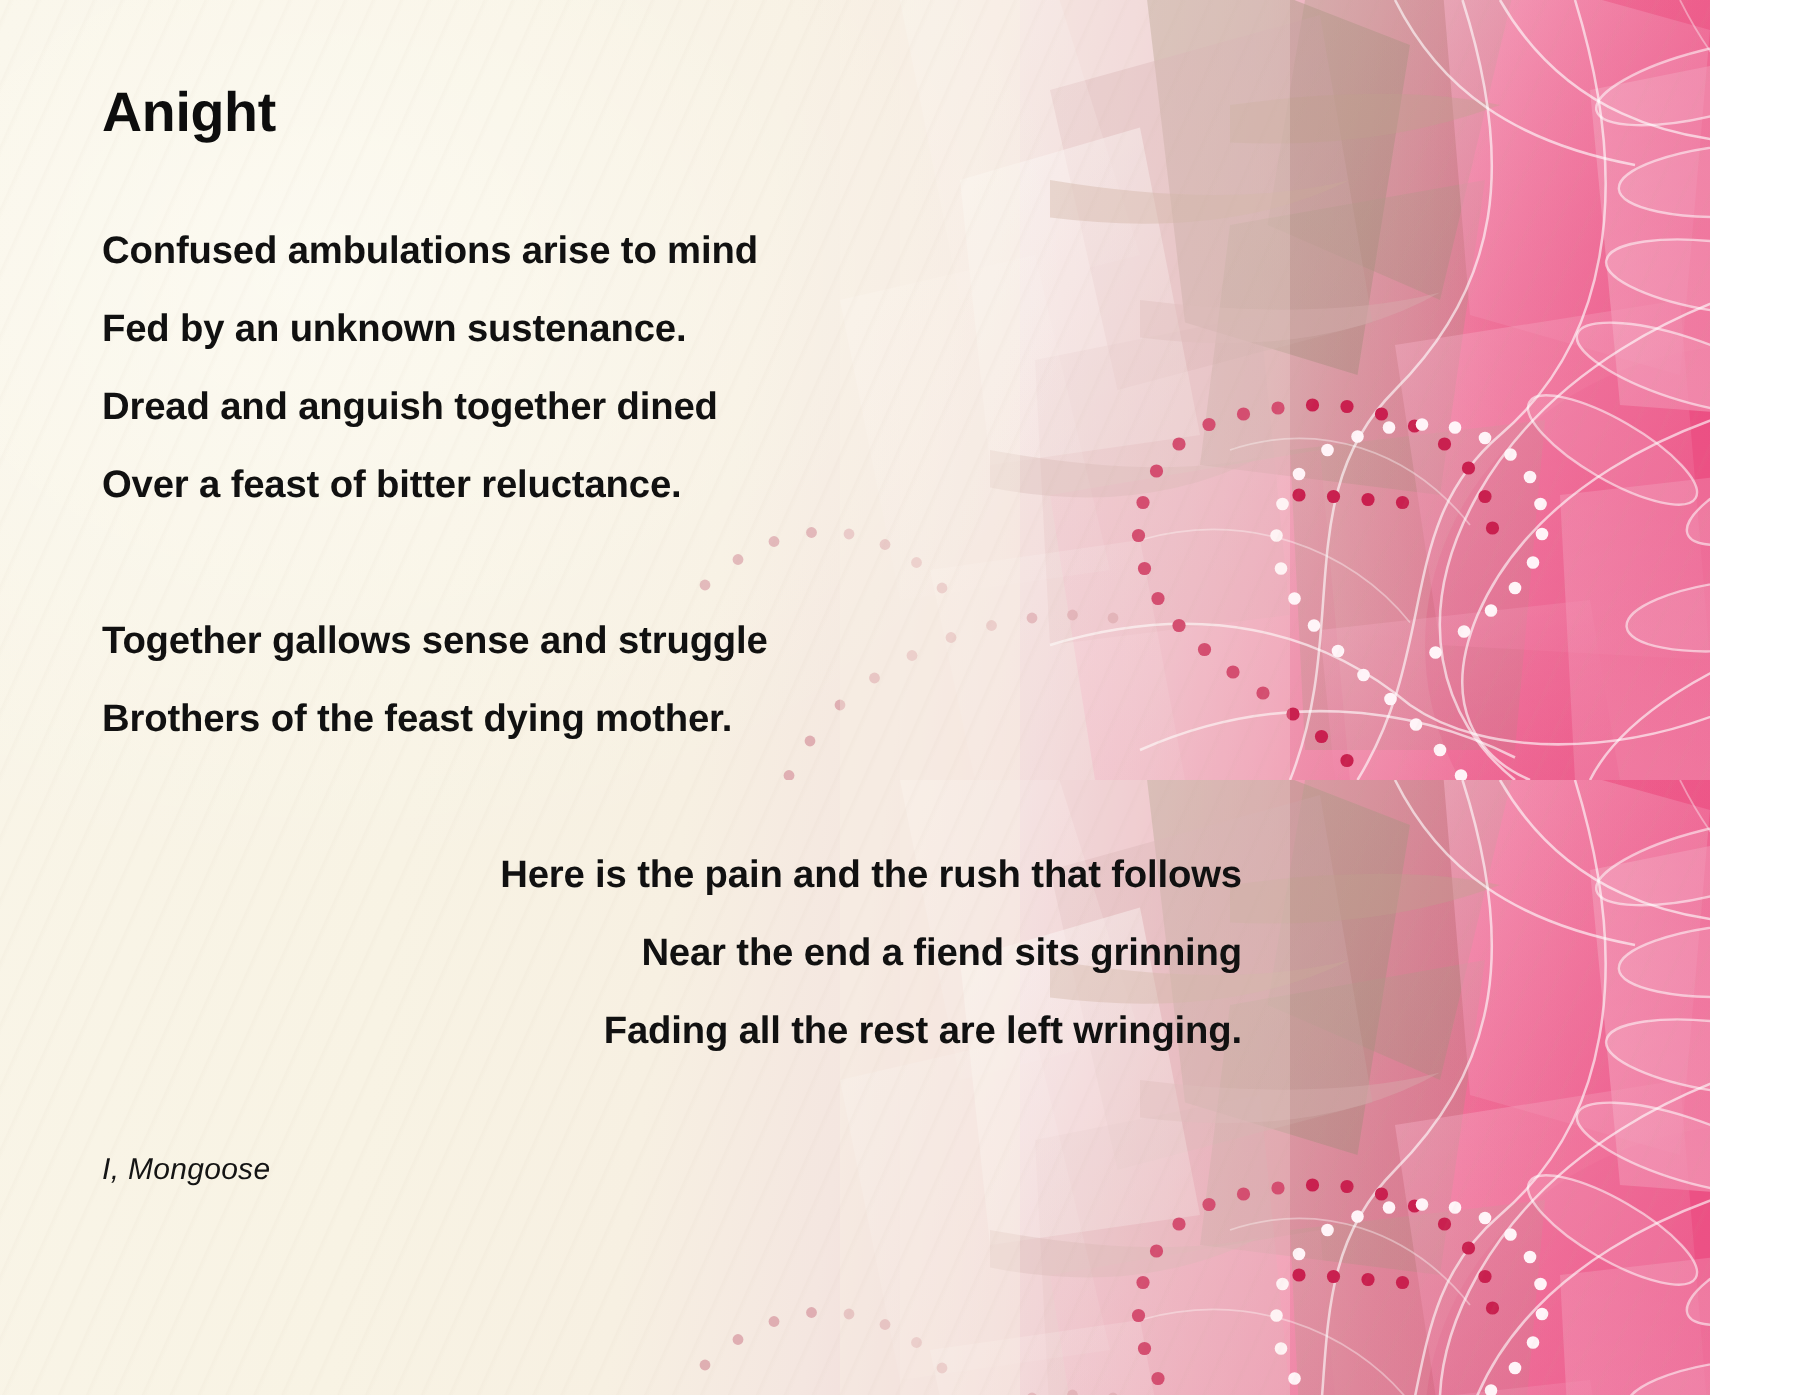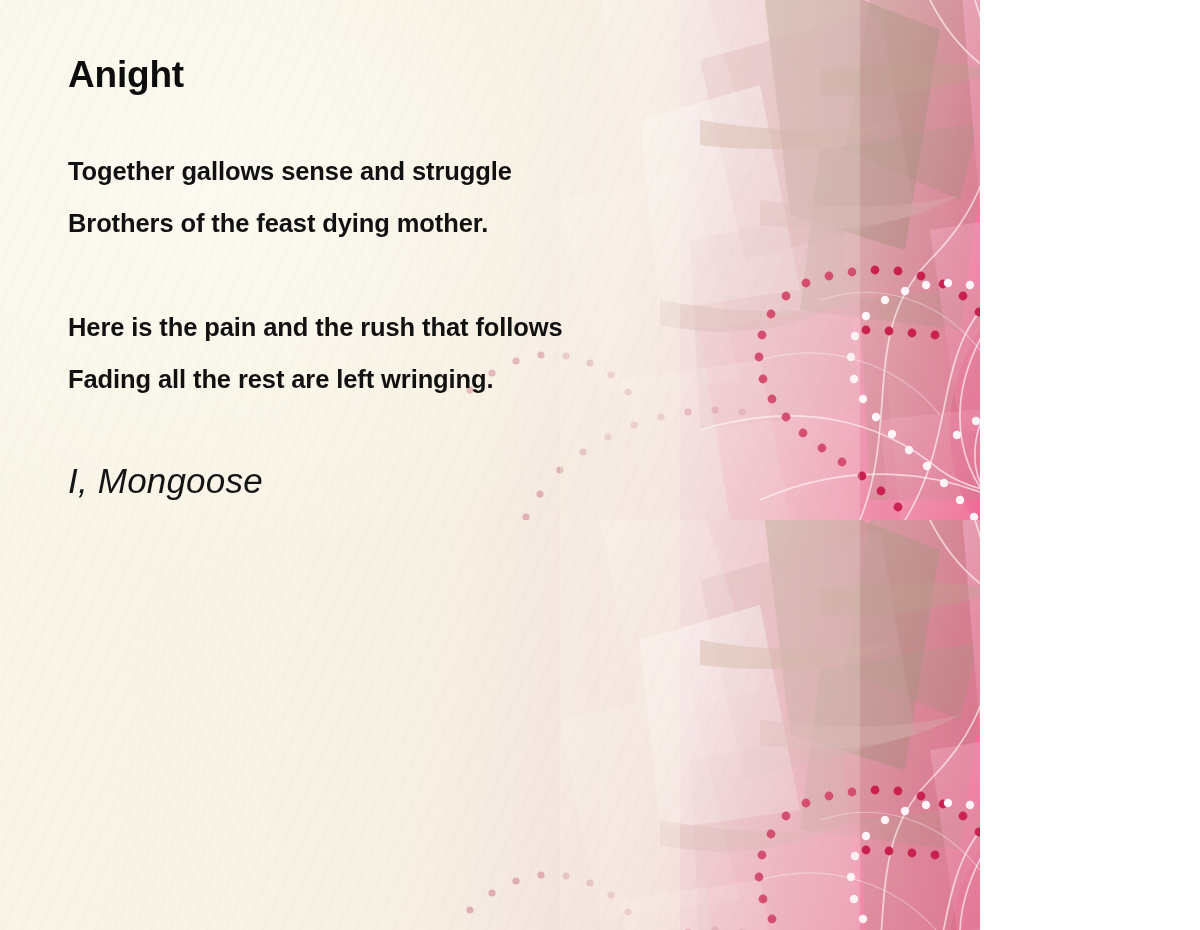--- a/index.html
+++ b/index.html
@@ -7,21 +7,21 @@
     margin: 0;
     padding: 0;
     background: #ffffff;
   }
   body {
     font-family: "Liberation Sans", sans-serif;
   }
 
   #poem-card {
     position: relative;
-    width: 980px;
+    width: 1140px;
     height: 930px;
     overflow: hidden;
     background: #f7f2e6;
   }
 
   
 
   .bg-layer {
     position: absolute;
     left: 0;
@@ -105,35 +105,35 @@
     padding-top: 56px;
     line-height: 1.0;
   }
 
   .stanza {
     margin: 0;
     padding: 0;
   }
   #stanza-1 { padding-top: 48px; }
   #stanza-2 { padding-top: 52px; }
-  #stanza-3 { padding-top: 52px; }
+  #stanza-3 { padding-top: 52px; text-align: right; }
 
   .poem-line {
     font-size: 25.5px;
     font-weight: bold;
     color: #111111;
     line-height: 52px;
     letter-spacing: -0.1px;
     white-space: pre;
   }
 
   #poem-author {
     margin: 0;
     padding-top: 56px;
-    font-size: 35px;
+    font-size: 20px;
     font-style: italic;
     font-weight: normal;
     color: #141414;
     letter-spacing: 0.2px;
   }
 </style>
 </head>
 <body>
 
 <div id="poem-card">
@@ -483,28 +483,35 @@
     </svg>
   </div>
 
   <div class="bg-layer" id="bg-light"></div>
   <div class="bg-layer" id="bg-streaks"></div>
 
   <div id="poem-text">
 
     <h1 id="poem-title">Anight</h1>
 
+    <div class="stanza" id="stanza-1">
+      <div class="poem-line">Confused ambulations arise to mind</div>
+      <div class="poem-line">Fed by an unknown sustenance.</div>
+      <div class="poem-line">Dread and anguish together dined</div>
+      <div class="poem-line">Over a feast of bitter reluctance.</div>
+    </div>
 
     <div class="stanza" id="stanza-2">
       <div class="poem-line">Together gallows sense and struggle</div>
       <div class="poem-line">Brothers of the feast dying mother.</div>
     </div>
 
     <div class="stanza" id="stanza-3">
       <div class="poem-line">Here is the pain and the rush that follows</div>
+      <div class="poem-line">Near the end a fiend sits grinning</div>
       <div class="poem-line">Fading all the rest are left wringing.</div>
     </div>
 
     <div id="poem-author">I, Mongoose</div>
 
   </div>
 
 </div>
 
 </body></html>

